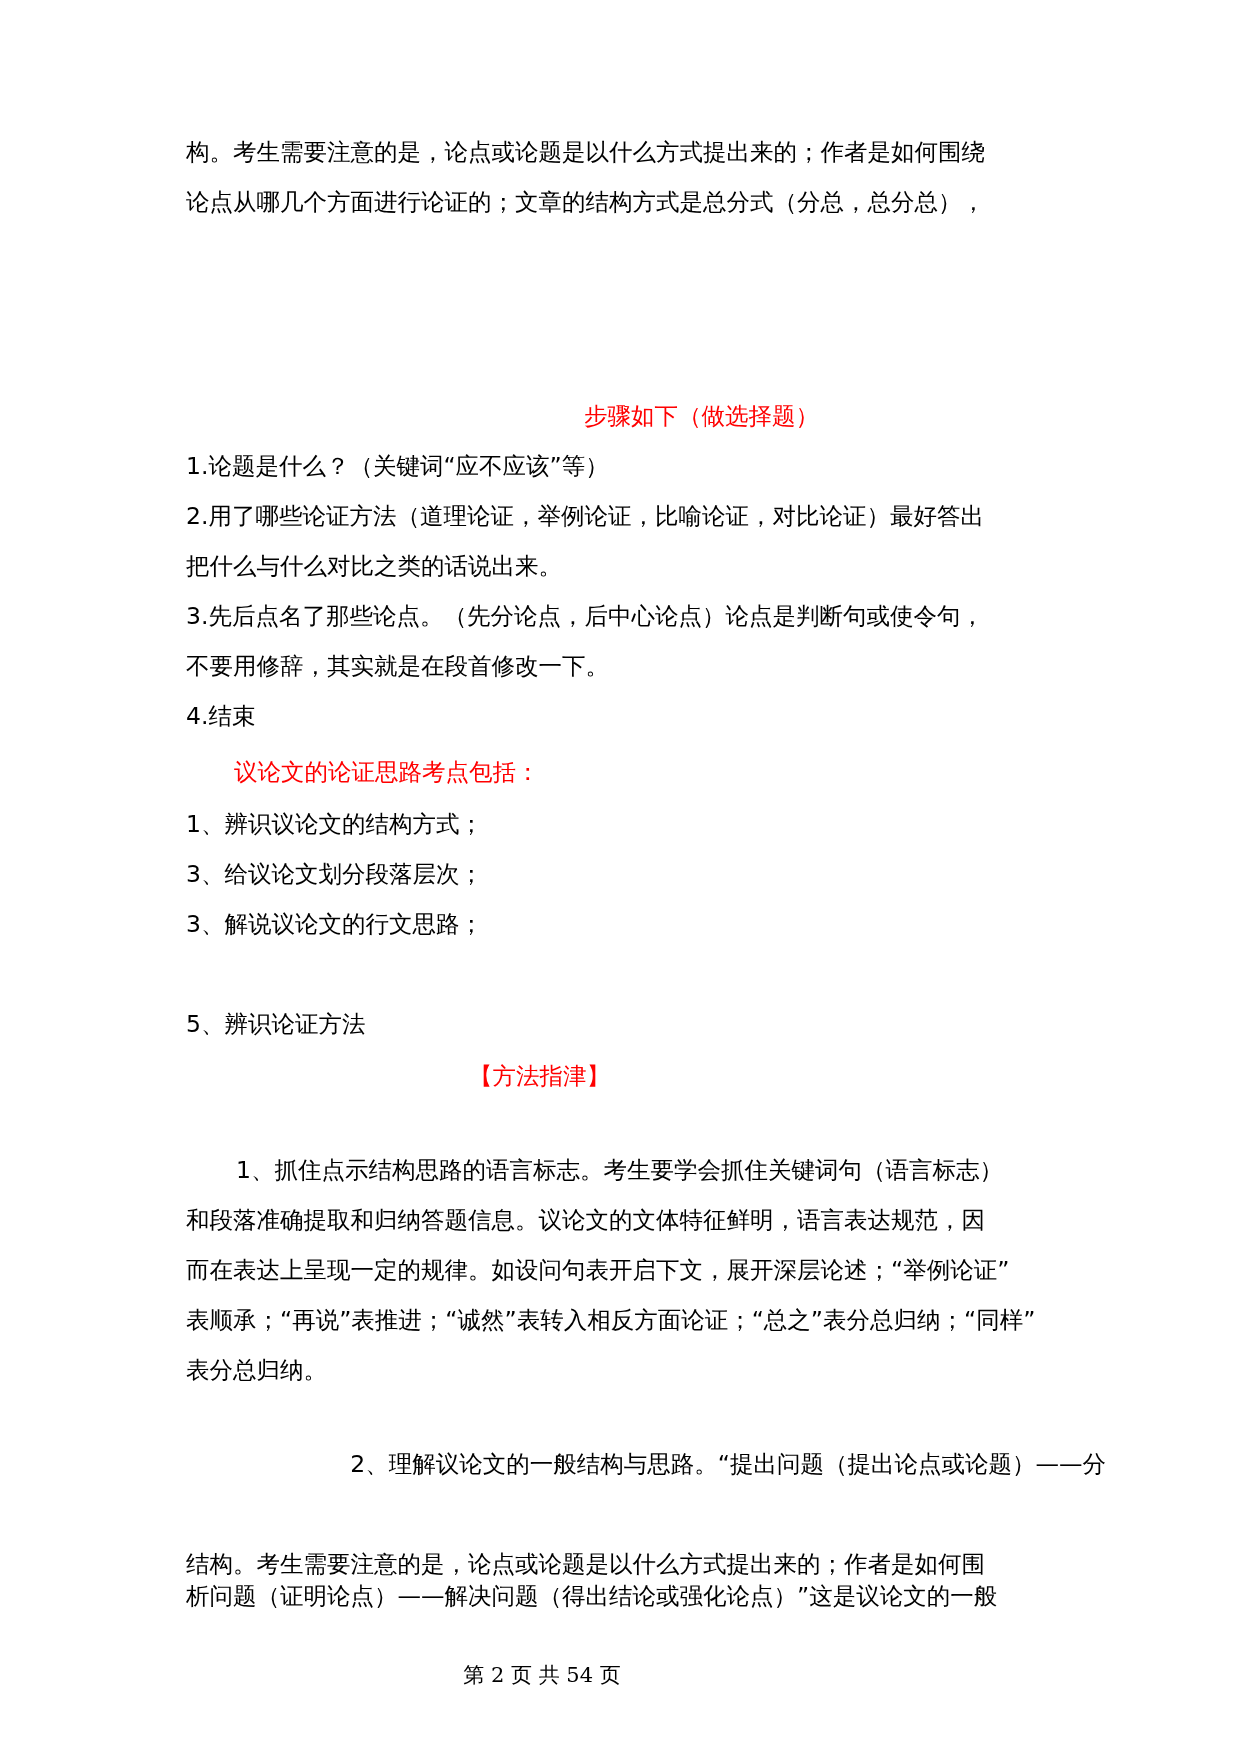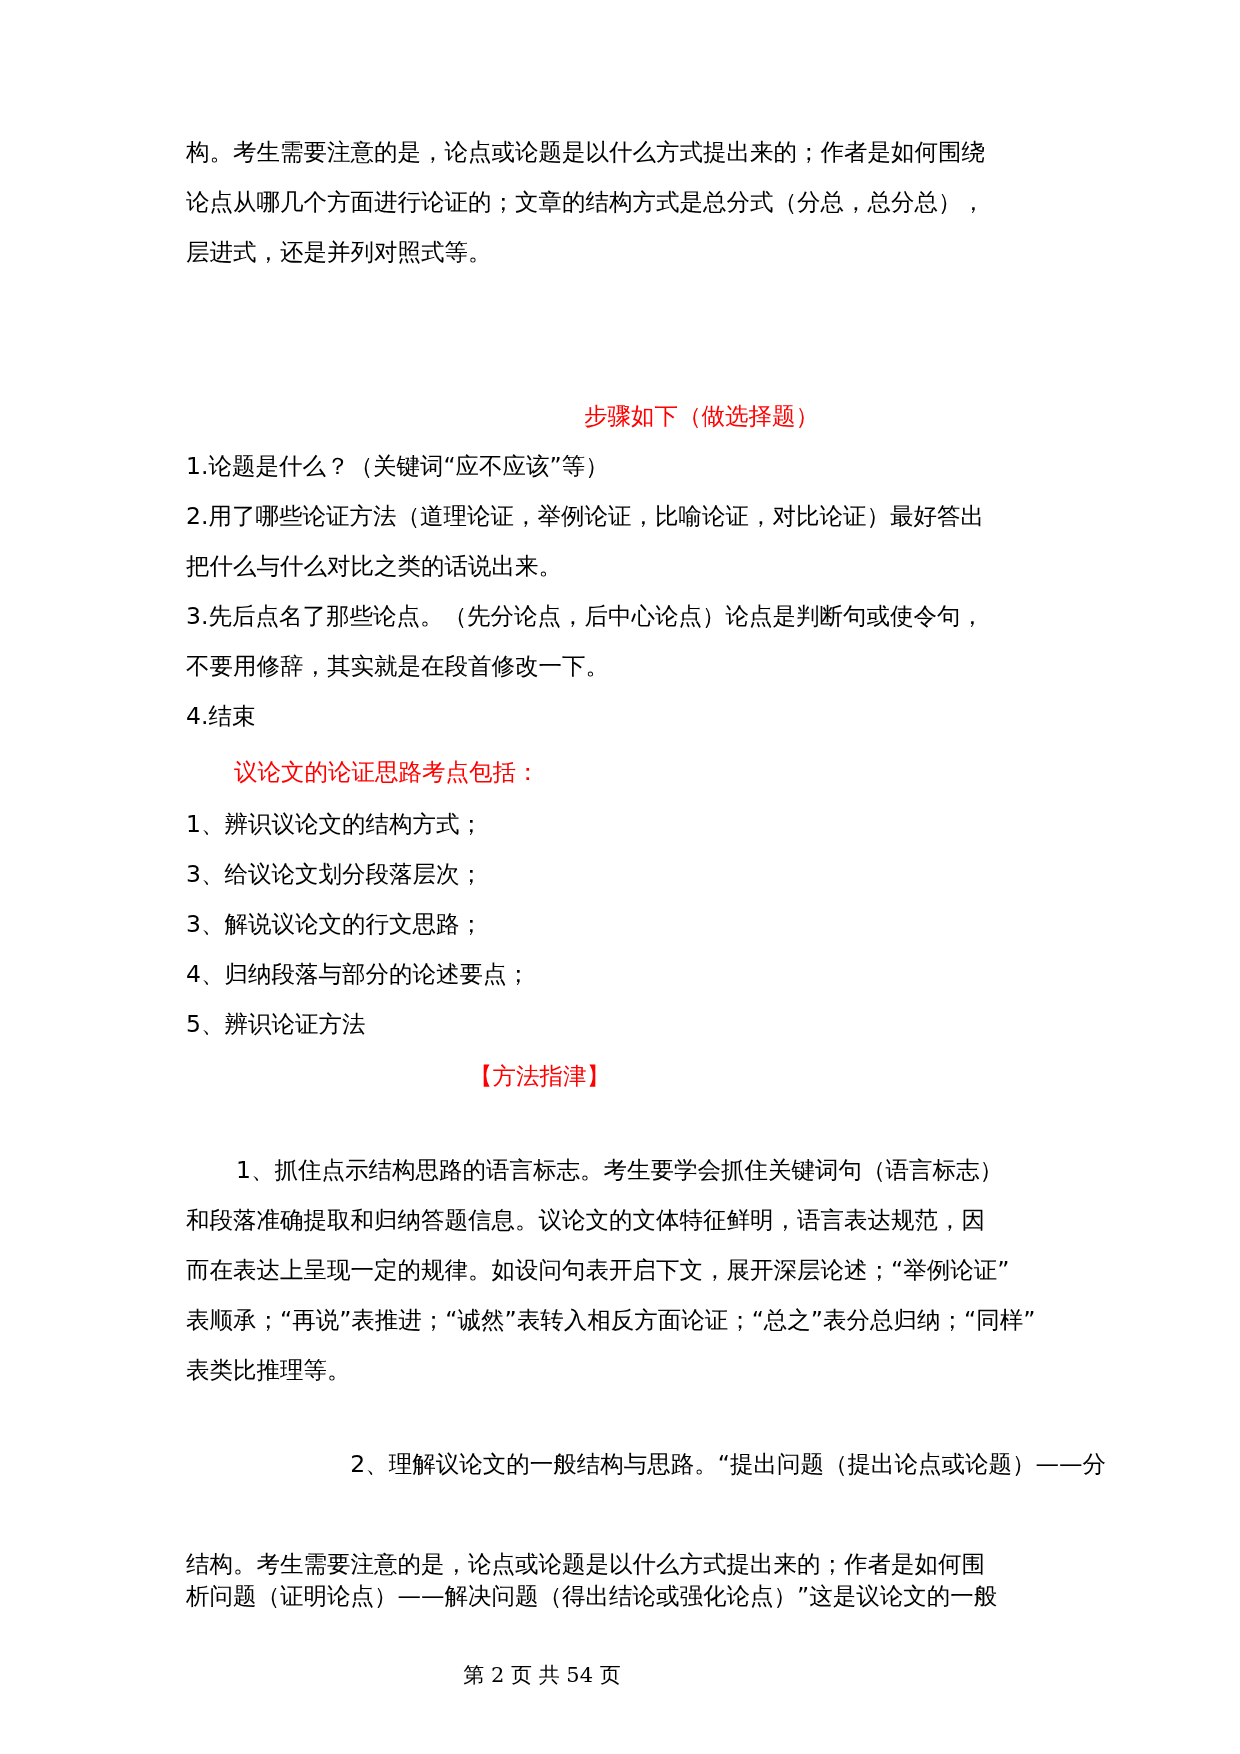--- a/index.html
+++ b/index.html
@@ -49,46 +49,44 @@
       color: #000000;
     }
   </style>
 </head>
 <body>
 
 <div class="page">
 
   <div class="line" style="top:137px;">构。考生需要注意的是，论点或论题是以什么方式提出来的；作者是如何围绕</div>
   <div class="line" style="top:187px;">论点从哪几个方面进行论证的；文章的结构方式是总分式（分总，总分总），</div>
-  <div class="line" style="top:237px;">层进式，还是并列对照式等。</div>
 
   <div class="line red" style="top:401px; left:584px;">步骤如下（做选择题）</div>
 
   <div class="line" style="top:451px;">1.论题是什么？（关键词“应不应该”等）</div>
   <div class="line" style="top:501px;">2.用了哪些论证方法（道理论证，举例论证，比喻论证，对比论证）最好答出</div>
   <div class="line" style="top:551px;">把什么与什么对比之类的话说出来。</div>
   <div class="line" style="top:601px;">3.先后点名了那些论点。（先分论点，后中心论点）论点是判断句或使令句，</div>
   <div class="line" style="top:651px;">不要用修辞，其实就是在段首修改一下。</div>
   <div class="line" style="top:701px;">4.结束</div>
 
   <div class="line red" style="top:757px; left:234px;">议论文的论证思路考点包括：</div>
 
   <div class="line" style="top:809px;">1、辨识议论文的结构方式；</div>
   <div class="line" style="top:859px;">3、给议论文划分段落层次；</div>
   <div class="line" style="top:909px;">3、解说议论文的行文思路；</div>
-  <div class="line" style="top:959px;">4、归纳段落与部分的论述要点；</div>
   <div class="line" style="top:1009px;">5、辨识论证方法</div>
 
   <div class="line red" style="top:1061px; left:469px;">【方法指津】</div>
 
   <div class="line indent" style="top:1155px;">1、抓住点示结构思路的语言标志。考生要学会抓住关键词句（语言标志）</div>
   <div class="line" style="top:1205px;">和段落准确提取和归纳答题信息。议论文的文体特征鲜明，语言表达规范，因</div>
   <div class="line" style="top:1255px;">而在表达上呈现一定的规律。如设问句表开启下文，展开深层论述；“举例论证”</div>
   <div class="line" style="top:1305px;">表顺承；“再说”表推进；“诚然”表转入相反方面论证；“总之”表分总归纳；“同样”</div>
-  <div class="line" style="top:1355px;">表类比推理等。</div>
+  <div class="line" style="top:1355px;">表分总归纳。</div>
 
   <div class="line indent" style="top:1449px;text-align:right;">2、理解议论文的一般结构与思路。“提出问题（提出论点或论题）——分</div>
   <div class="line" style="top:1581px;">析问题（证明论点）——解决问题（得出结论或强化论点）”这是议论文的一般</div>
   <div class="line" style="top:1549px;">结构。考生需要注意的是，论点或论题是以什么方式提出来的；作者是如何围</div>
 
   <div class="footer">第 2 页 共 54 页</div>
 
 </div>
 
 </body></html>

